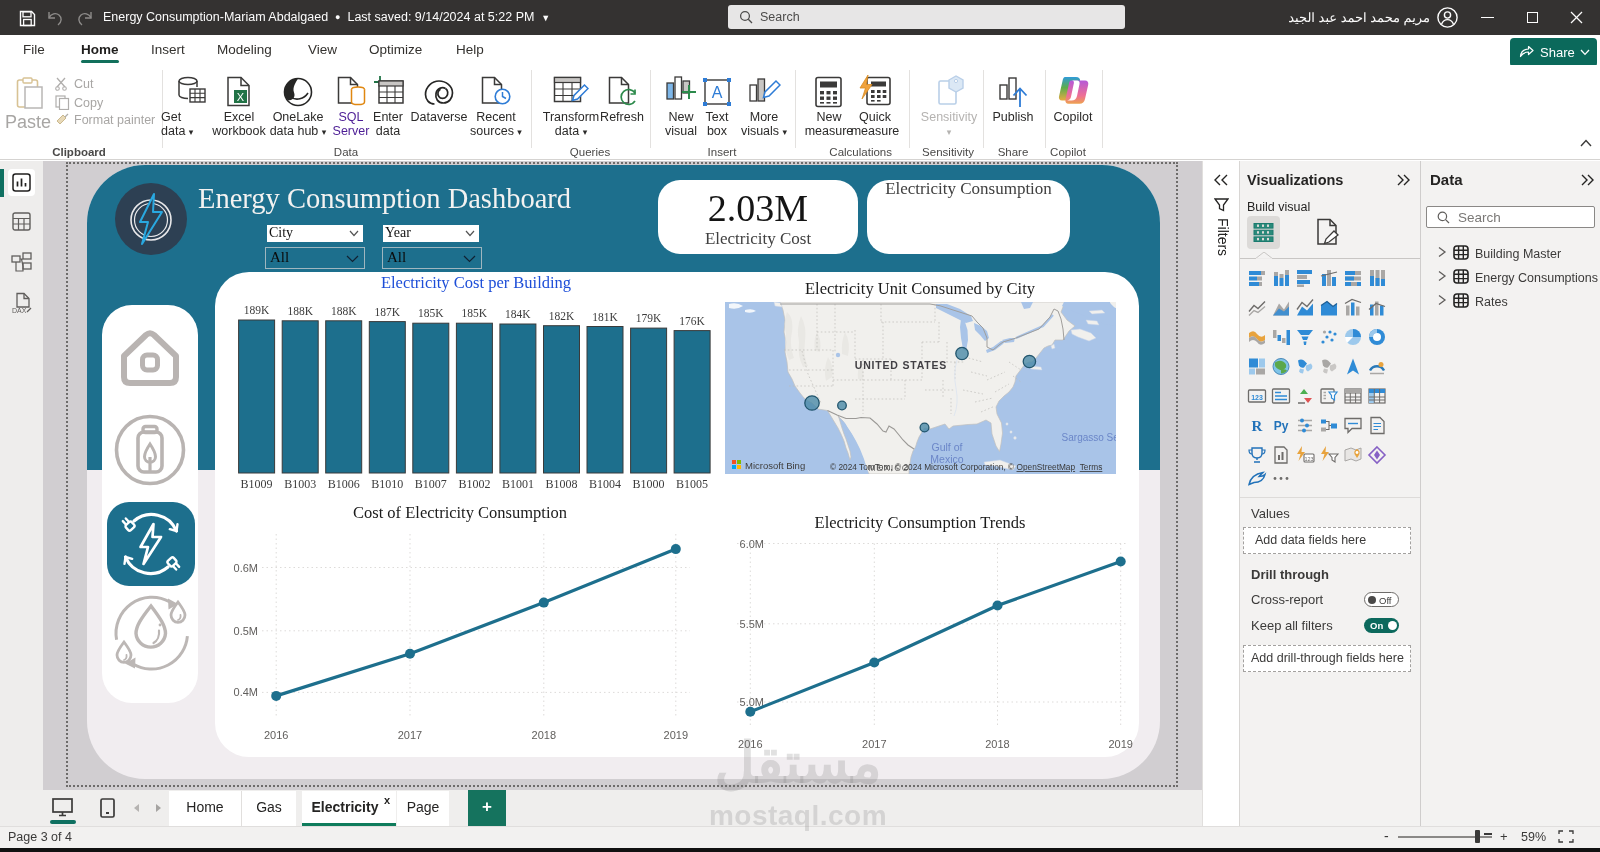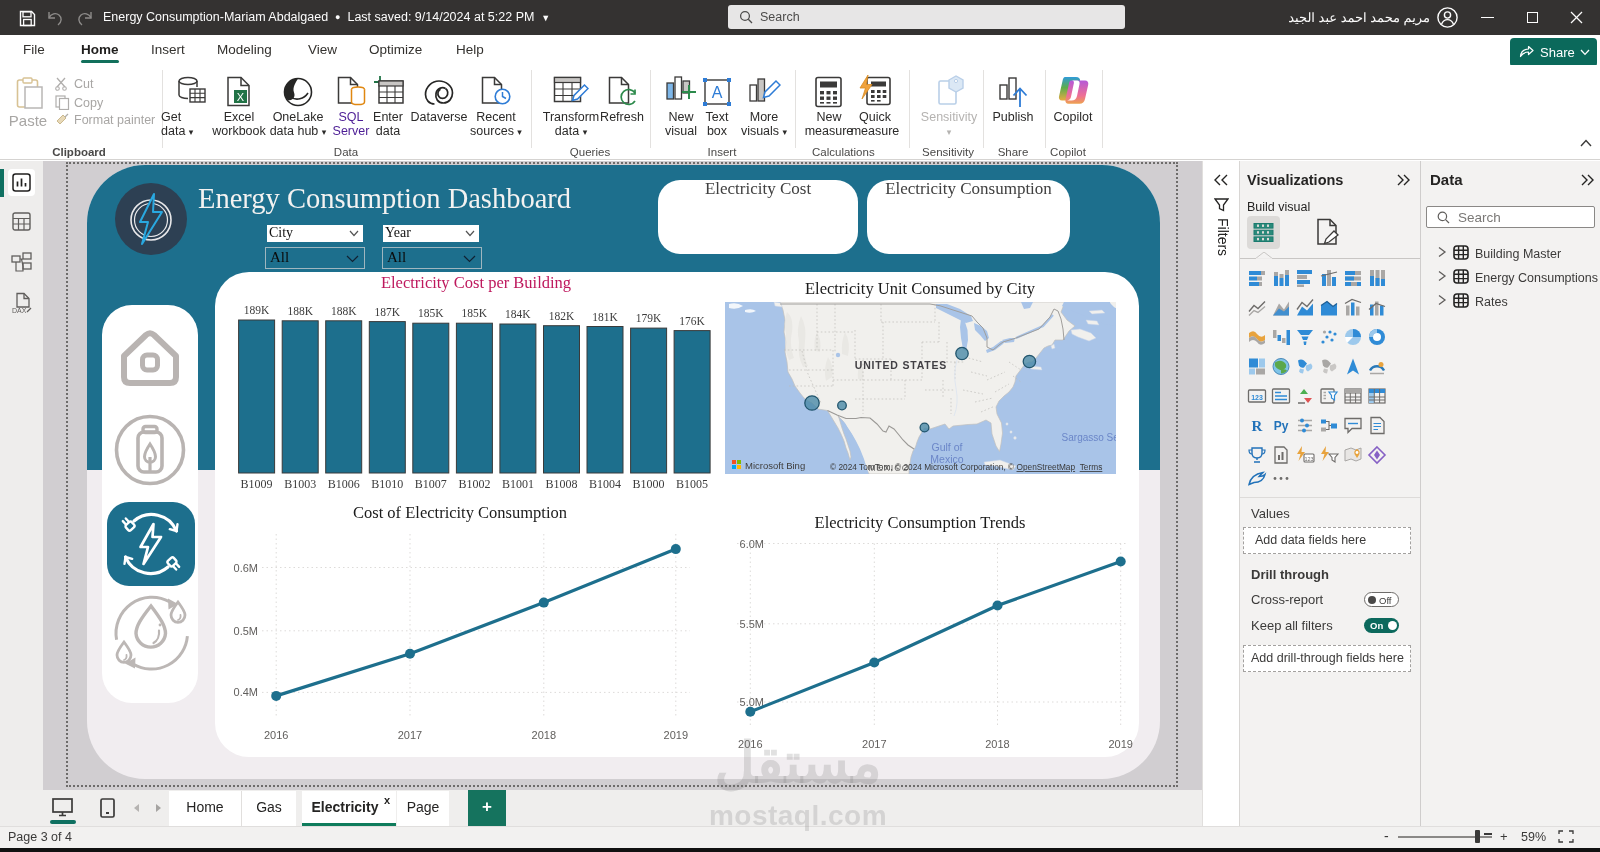--- a/index.html
+++ b/index.html
@@ -89,32 +89,32 @@
   <div class="abs" style="left:909px;top:70px;width:1px;height:78px;background:#e3e1df;"></div>
   <div class="abs" style="left:983px;top:70px;width:1px;height:78px;background:#e3e1df;"></div>
   <div class="abs" style="left:1045px;top:70px;width:1px;height:78px;background:#e3e1df;"></div>
   <div class="abs" style="left:1102px;top:70px;width:1px;height:78px;background:#e3e1df;"></div>
 
   <div class="abs" style="top:146px;left:0;width:1600px;font-size:11.5px;color:#4a4948;">
     <span class="abs" style="left:39px;width:80px;text-align:center;font-weight:bold;">Clipboard</span>
     <span class="abs" style="left:306px;width:80px;text-align:center;">Data</span>
     <span class="abs" style="left:550px;width:80px;text-align:center;">Queries</span>
     <span class="abs" style="left:682px;width:80px;text-align:center;">Insert</span>
-    <span class="abs" style="left:812px;width:80px;text-align:left;">Calculations</span>
+    <span class="abs" style="left:812px;width:80px;text-align:right;">Calculations</span>
     <span class="abs" style="left:908px;width:80px;text-align:center;">Sensitivity</span>
     <span class="abs" style="left:973px;width:80px;text-align:center;">Share</span>
     <span class="abs" style="left:1028px;width:80px;text-align:center;">Copilot</span>
   </div>
 
   <svg class="abs" style="left:16px;top:77px;" width="29" height="33" viewBox="0 0 29 33">
     <rect x="1.5" y="3" width="20" height="27" rx="2" fill="none" stroke="#d8c294" stroke-width="1.6"></rect>
     <rect x="7" y="1" width="9" height="5" rx="1" fill="#fff" stroke="#d8c294" stroke-width="1.4"></rect>
     <rect x="9" y="10" width="17" height="21" fill="#fff" stroke="#b9b7b5" stroke-width="1.5"></rect>
   </svg>
-  <div class="abs" style="left:5px;top:112px;width:46px;text-align:center;font-size:15px;color:#a8a6a4;">Paste</div>
+  <div class="abs" style="left:5px;top:112px;width:46px;text-align:center;font-size:18px;color:#a8a6a4;">Paste</div>
   <svg class="abs" style="left:55px;top:77px;" width="15" height="14" viewBox="0 0 15 14">
     <path d="M2 1 L10 10 M10 1 L2 10" stroke="#b0aeac" stroke-width="1.3" fill="none"></path>
     <circle cx="2.5" cy="11.5" r="1.8" fill="none" stroke="#b0aeac" stroke-width="1.1"></circle>
     <circle cx="9.5" cy="11.5" r="1.8" fill="none" stroke="#b0aeac" stroke-width="1.1"></circle>
   </svg>
   <div class="abs" style="left:74px;top:77px;font-size:12.5px;color:#a8a6a4;">Cut</div>
   <svg class="abs" style="left:55px;top:95px;" width="15" height="15" viewBox="0 0 15 15">
     <rect x="1" y="1" width="9" height="11" fill="#fff" stroke="#b0aeac" stroke-width="1.2"></rect>
     <rect x="4.5" y="3.5" width="9" height="11" fill="#fff" stroke="#b0aeac" stroke-width="1.2"></rect>
   </svg>
@@ -345,20 +345,21 @@
         </svg>
   </div>
   <div class="abs serif" style="left:382px;top:247px;width:100px;height:22px;border:1px solid #9fb6bf;font-size:15px;color:#0a0a0a;">
     <span style="position:absolute;left:4px;top:1px;">All</span>
     <svg class="abs" style="right:5px;top:7px;" width="13" height="8" viewBox="0 0 13 8">
           <path d="M1 1 L6.5 6.5 L12 1" fill="none" stroke="#123" stroke-width="1.2"></path>
         </svg>
   </div>
 
   <div class="abs" style="left:658px;top:180px;width:200px;height:74px;background:#fff;border-radius:22px;text-align:center;">
+    <div class="serif" style="font-size:38px;color:#141414;line-height:44px;margin-top:6px;">2.03M</div>
     <div class="serif" style="font-size:17px;color:#404040;line-height:18px;">Electricity Cost</div>
   </div>
   <div class="abs" style="left:867px;top:180px;width:203px;height:74px;background:#fff;border-radius:22px;text-align:center;">
     <div class="serif" style="font-size:17px;color:#404040;line-height:18px;">Electricity Consumption</div>
   </div>
 </div>
 <div id="dash-pill">
   <div class="abs" style="left:102px;top:305px;width:96px;height:398px;background:#fff;border-radius:30px;"></div>
 
   <svg class="abs" style="left:117px;top:327px;" width="66" height="62" viewBox="0 0 66 62">
@@ -399,21 +400,21 @@
     <path d="M39,12 C48.5,24.5 53.5,32 53.5,39.5 A14.8,14.8 0 0 1 24,39.5 C24,32 29,24.5 39,12 Z" fill="#fff" stroke="#bcb7b5" stroke-width="3.4"></path>
     <path d="M47,36.5 A10,12 0 0 1 41.5,49" fill="none" stroke="#bcb7b5" stroke-width="2.2" stroke-linecap="round"></path>
     <circle cx="48" cy="31" r="1.4" fill="#bcb7b5"></circle>
     <path d="M66,8 C70.5,14 73,17.5 73,21 A7,7.3 0 0 1 59,21 C59,17.5 61.5,14 66,8 Z" fill="#fff" stroke="#bcb7b5" stroke-width="2.8"></path>
     <path d="M68.5,21 A4,4.5 0 0 1 66,26" fill="none" stroke="#bcb7b5" stroke-width="1.8" stroke-linecap="round"></path>
     <path d="M12,48 C16.5,54 19,57.5 19,61 A7,7.3 0 0 1 5,61 C5,57.5 7.5,54 12,48 Z" fill="#fff" stroke="#bcb7b5" stroke-width="2.8"></path>
     <path d="M14.5,61 A4,4.5 0 0 1 12,66" fill="none" stroke="#bcb7b5" stroke-width="1.8" stroke-linecap="round"></path>
   </svg>
 </div>
 <div id="dash-barchart">
-  <div class="abs serif" style="left:216px;top:273px;width:520px;text-align:center;font-size:16.5px;color:#be185d;">Electricity Cost per Building</div>
+  <div class="abs serif" style="left:216px;top:273px;width:520px;text-align:center;font-size:16.5px;color:#1d4ed8;">Electricity Cost per Building</div>
   <svg class="abs" style="left:215px;top:274px;" width="515" height="221" viewBox="0 0 515 221">
     <g fill="#1d6f8d" stroke="#3a3a3a" stroke-width="1">
       <rect x="23.6" y="46" width="36" height="153"></rect>
       <rect x="67.2" y="46.8" width="36" height="152.2"></rect>
       <rect x="110.7" y="46.8" width="36" height="152.2"></rect>
       <rect x="154.3" y="47.6" width="36" height="151.4"></rect>
       <rect x="197.8" y="49.2" width="36" height="149.8"></rect>
       <rect x="241.4" y="49.2" width="36" height="149.8"></rect>
       <rect x="284.9" y="50" width="36" height="149"></rect>
       <rect x="328.5" y="51.7" width="36" height="147.3"></rect>

